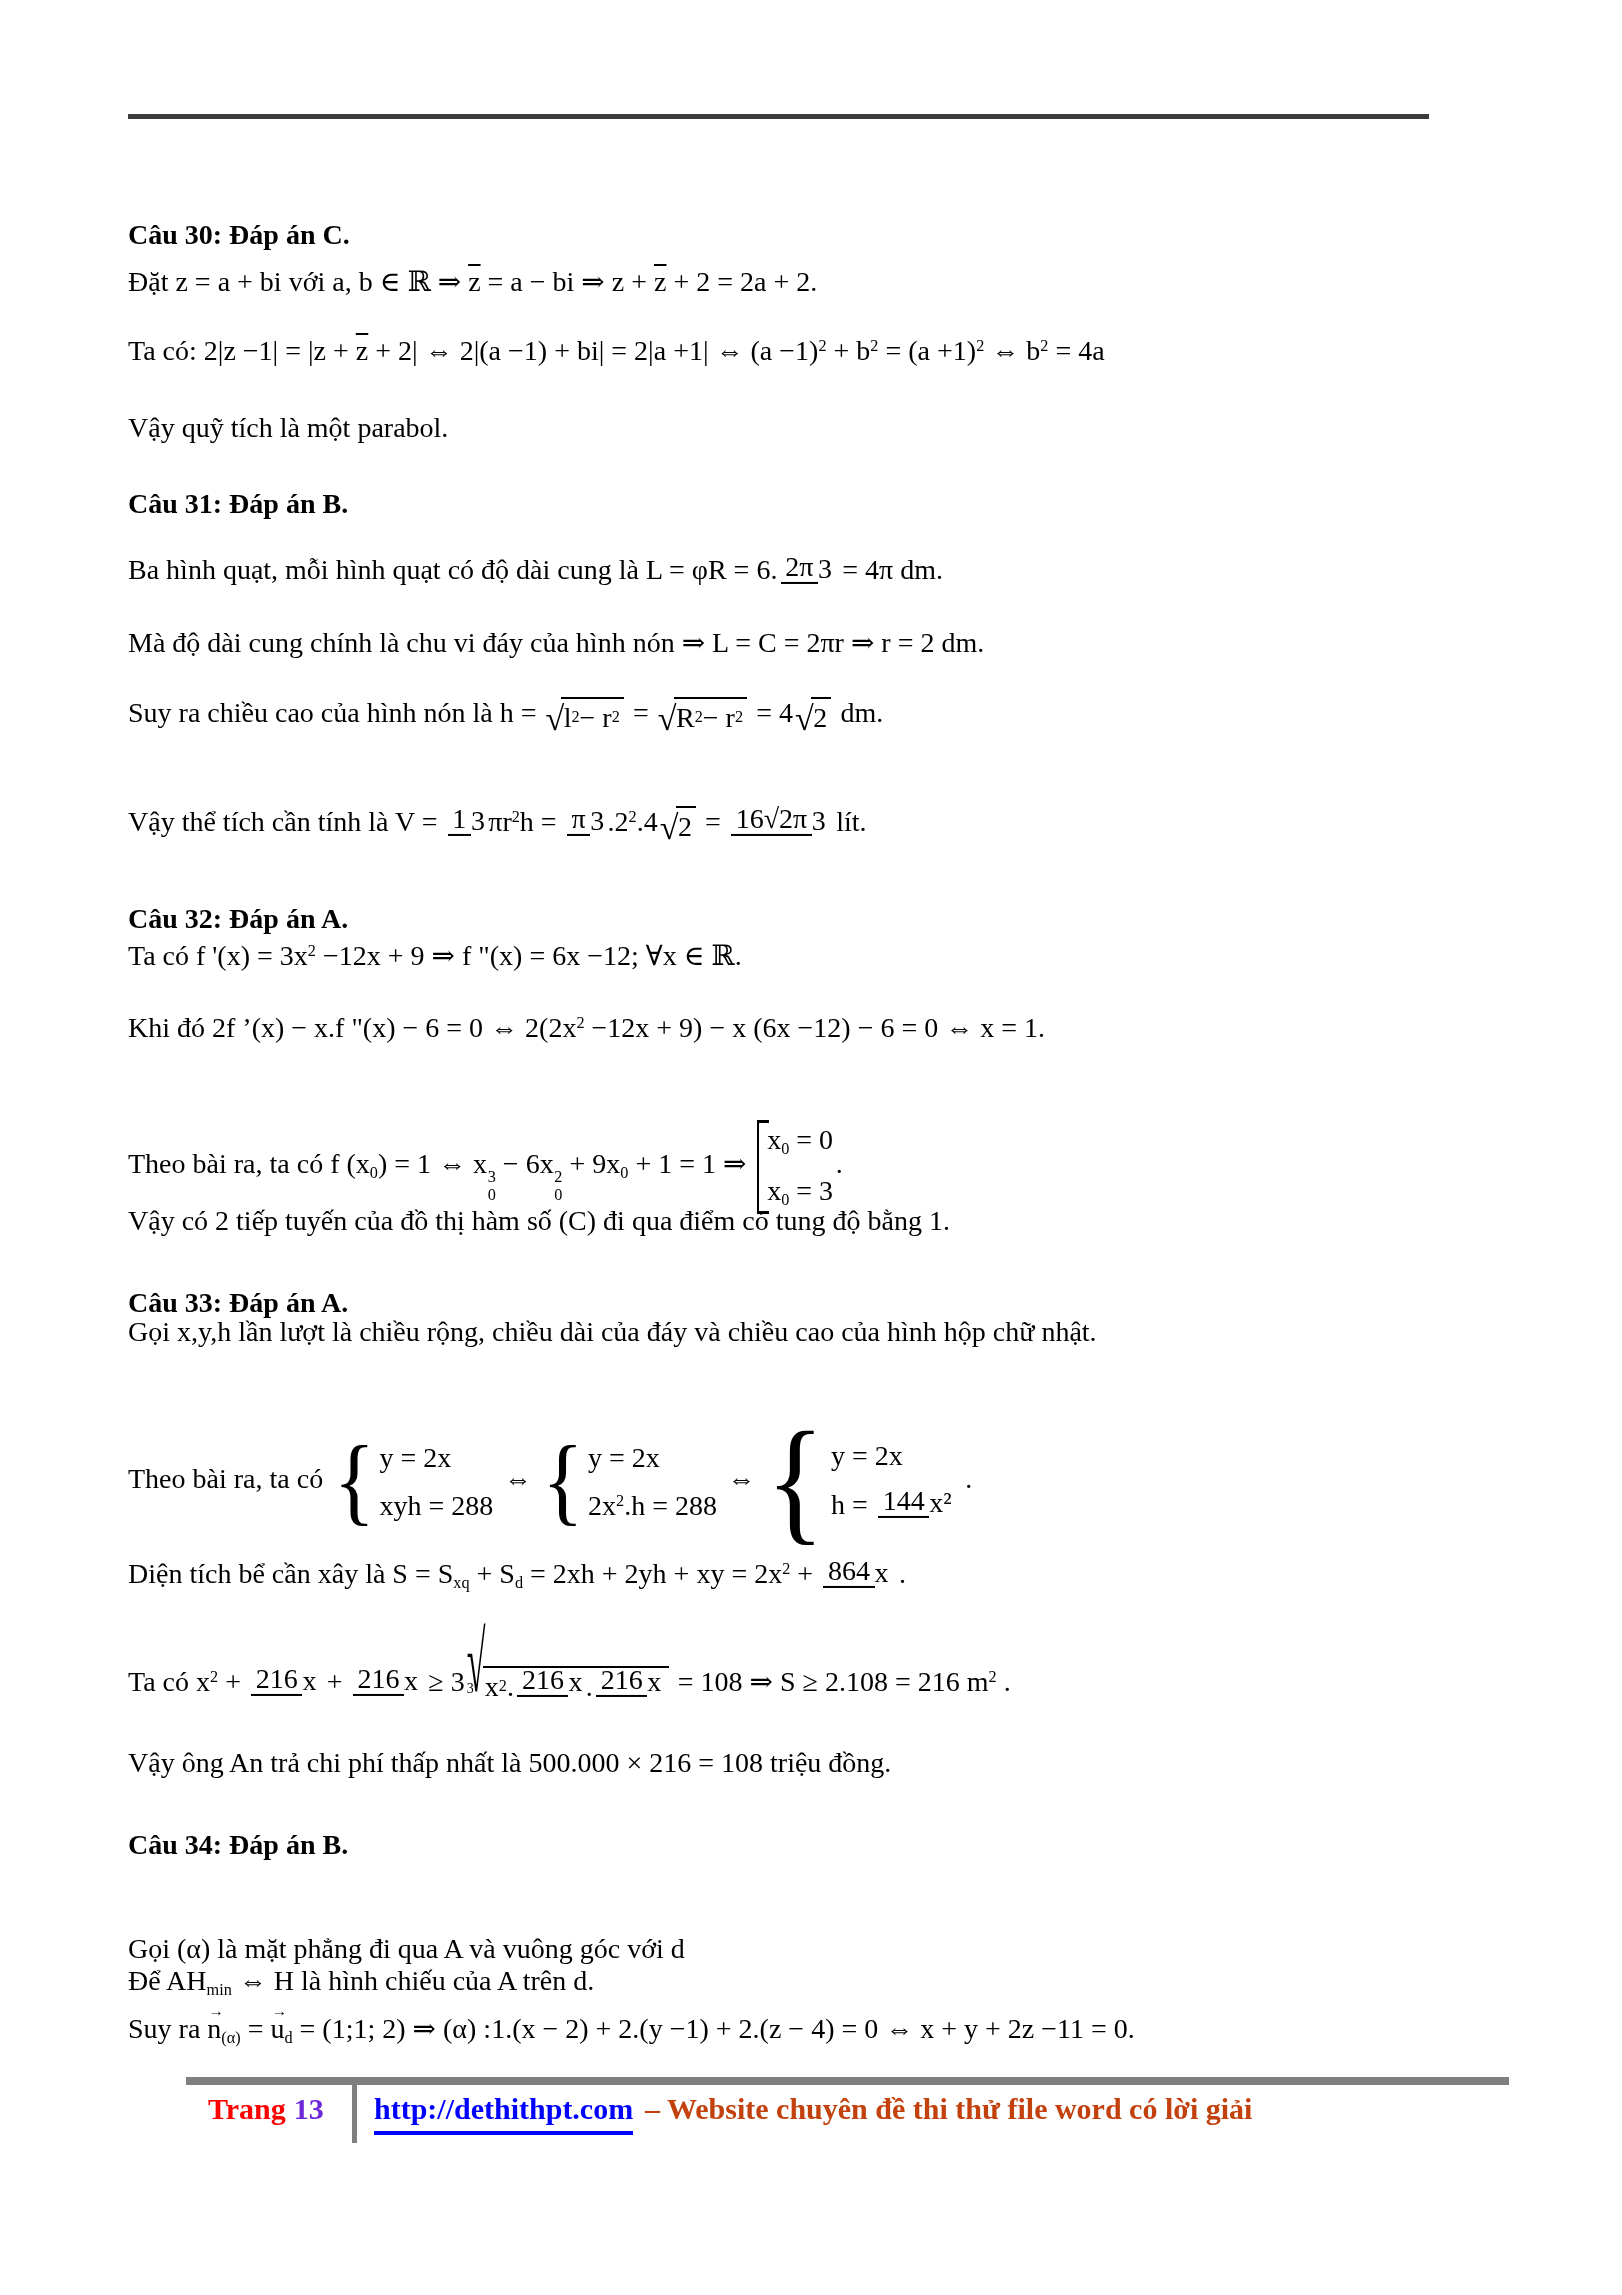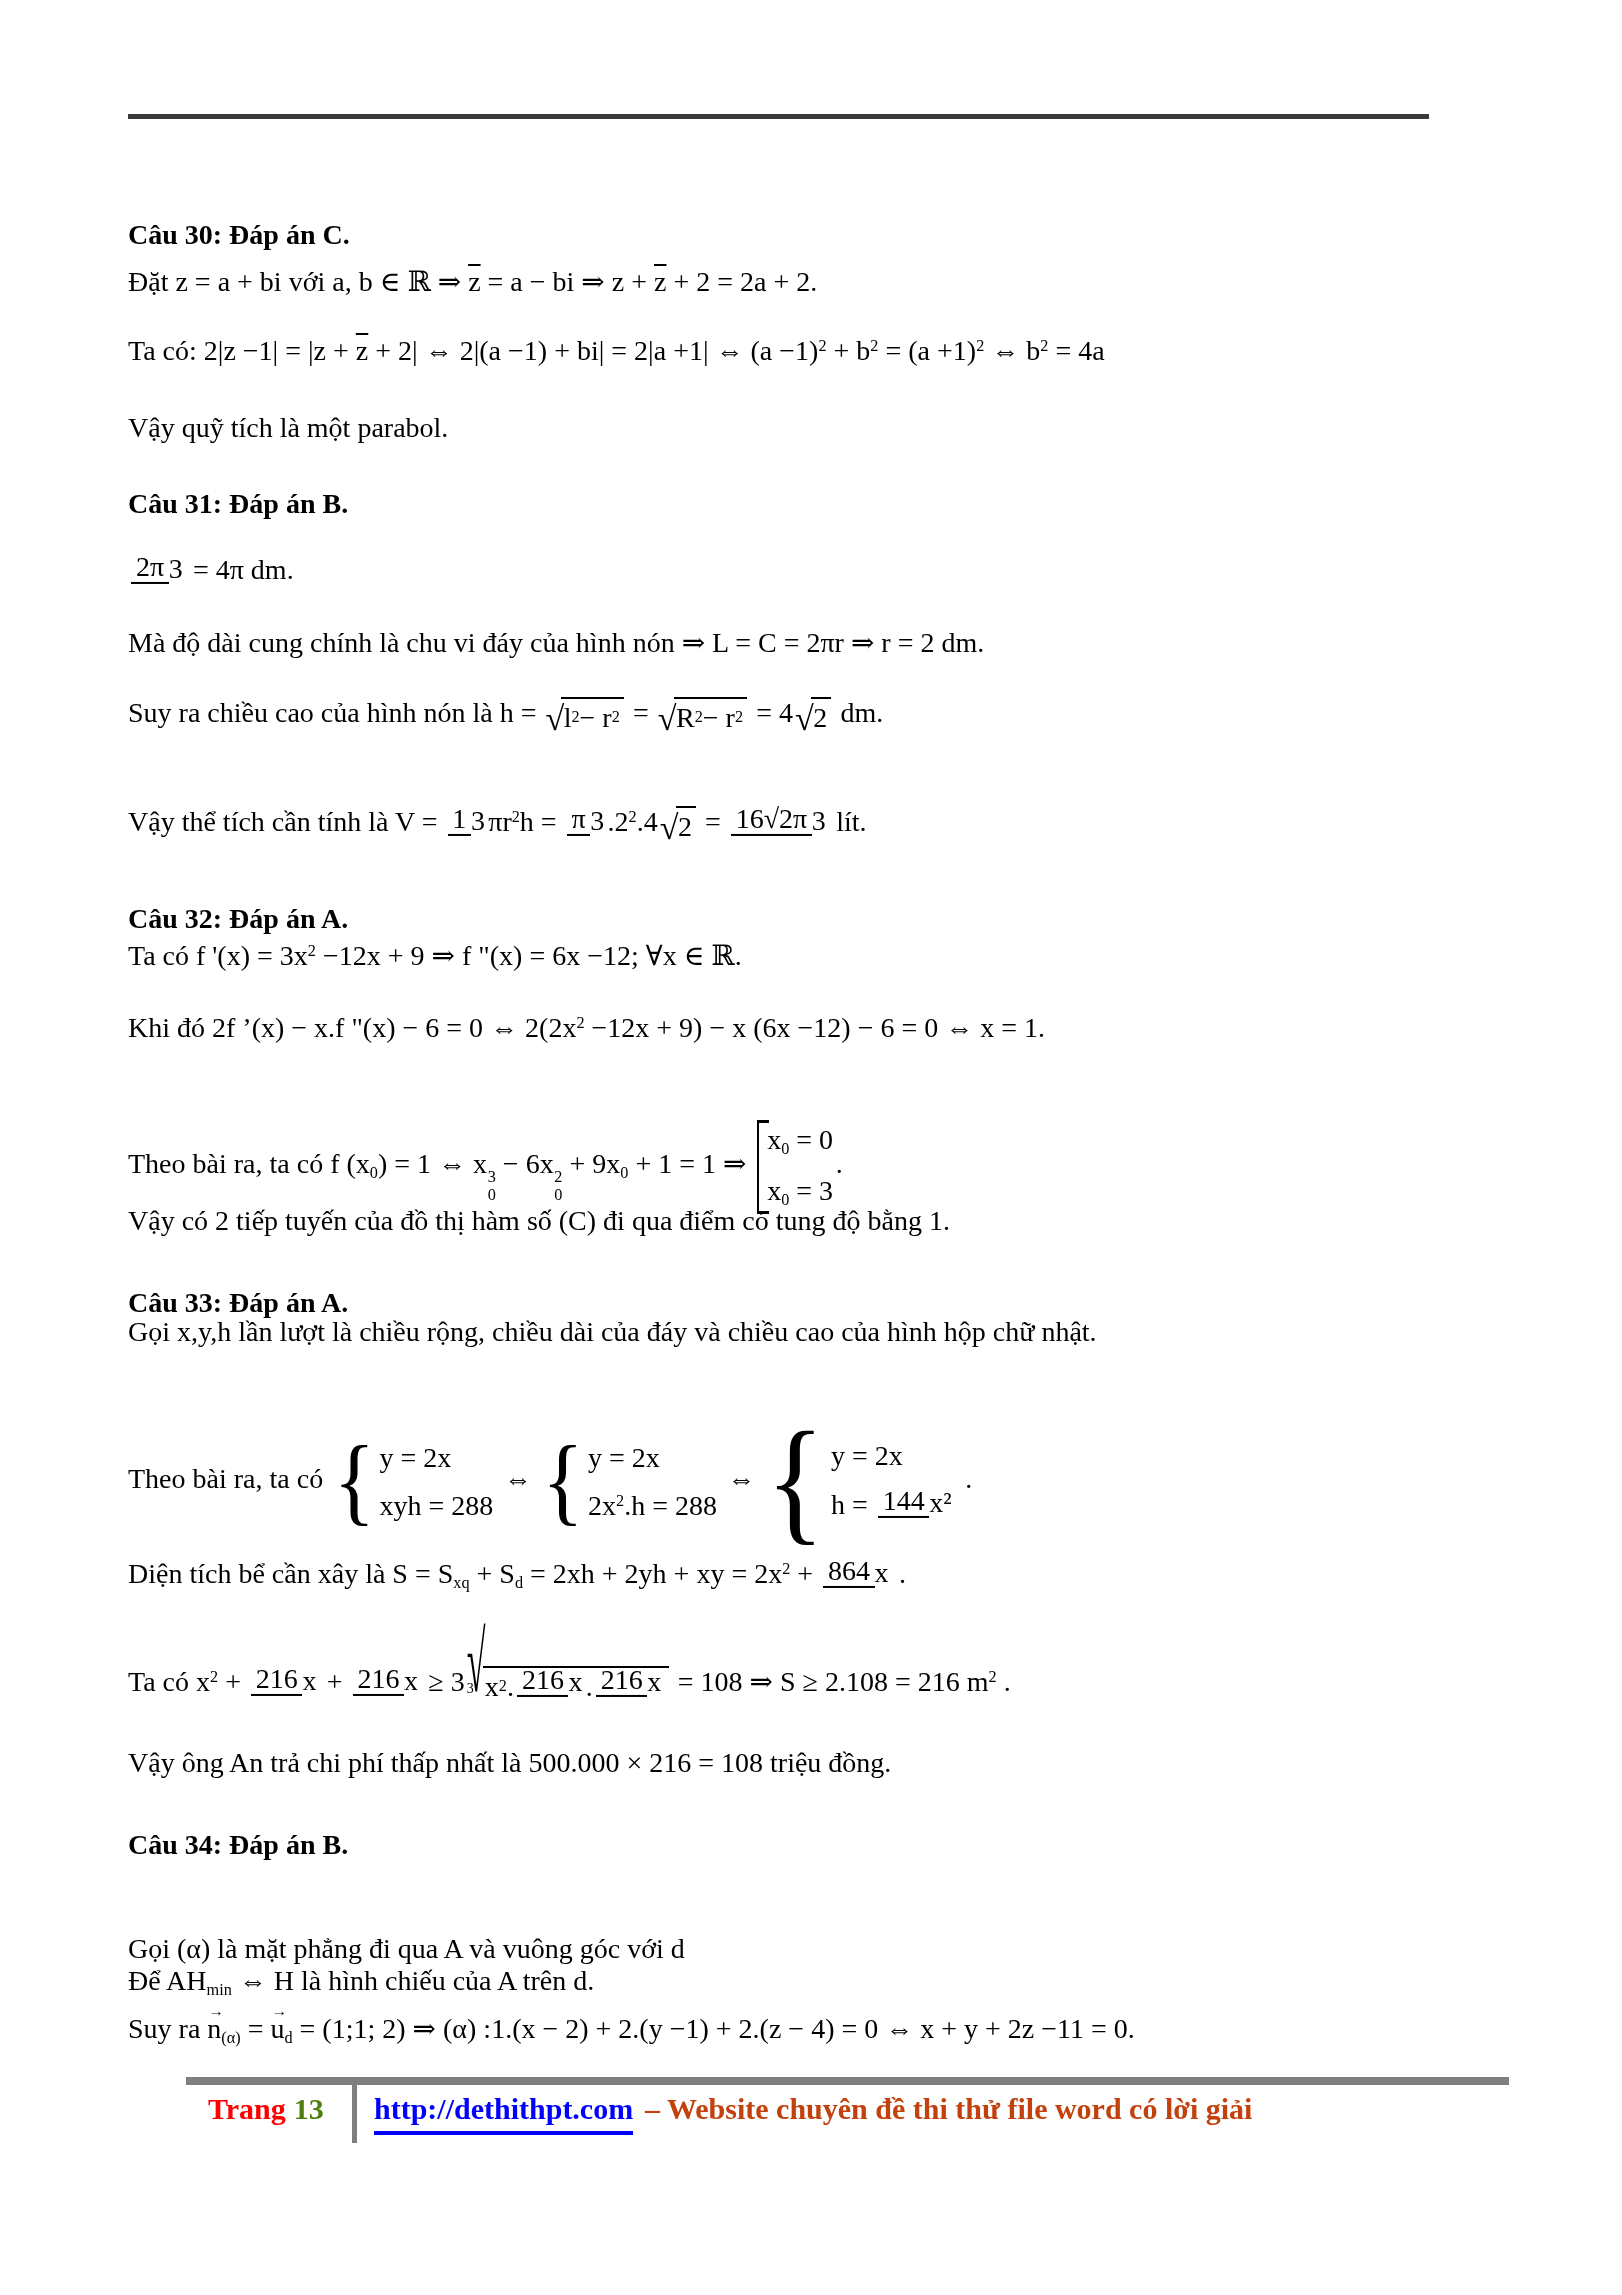--- a/index.html
+++ b/index.html
@@ -31,37 +31,37 @@
   .cases .rows{display:inline-flex;flex-direction:column;align-items:flex-start;row-gap:0.55em;}
   .alt{display:inline-flex;flex-direction:column;row-gap:0.55em;vertical-align:middle;border-left:2.6px solid #000;padding:0.12em 0.1em 0.12em 0.28em;position:relative;margin-left:3.9px;}
   .alt::before,.alt::after{content:"";position:absolute;left:0;width:0.35em;height:2.6px;background:#000;}
   .alt::before{top:0;}
   .alt::after{bottom:0;}
   
   .footer-bar{position:absolute;left:186px;top:2077px;width:1323px;height:7.9px;background:#7F7F7F;}
   .footer-divider{position:absolute;left:352px;top:2085px;width:4.6px;height:58px;background:#7F7F7F;}
   .fpage{position:absolute;left:208px;top:2091px;font-size:30px;font-weight:bold;white-space:nowrap;}
   .fpage .plabel{color:#FF0000;}
-  .fpage .pnum{color:#4d7c0f;margin-left:7.9px;}
+  .fpage .pnum{color:#6d28d9;margin-left:7.9px;}
   .fright{position:absolute;left:374px;top:2091px;font-size:30px;font-weight:bold;white-space:nowrap;}
   .flink{color:#0000FF;text-decoration:none;border-bottom:4.6px solid #0000FF;padding-bottom:6px;}
   .ftag{color:#c2410c;margin-left:11.8px;text-align:right;}
 </style>
 </head>
 <body>
 
 <div class="top-rule"></div>
 
 <div class="line heading" style="top:198px">Câu 30: Đáp án C.</div>
 <div class="line" style="top:265px"><span>Đặt z = a + bi với a, b ∈ ℝ ⇒ </span><span class="over">z</span><span> = a − bi ⇒ z + </span><span class="over">z</span><span> + 2 = 2a + 2.</span></div>
 <div class="line" style="top:334px"><span>Ta có: 2|z −1| = |z + </span><span class="over">z</span><span> + 2| ⇔ 2|(a −1) + bi| = 2|a +1| ⇔ (a −1)</span><span class="sup">2</span><span> + b</span><span class="sup">2</span><span> = (a +1)</span><span class="sup">2</span><span> ⇔ b</span><span class="sup">2</span><span> = 4a</span></div>
 <div class="line" style="top:411px"><span>Vậy quỹ tích là một parabol.</span></div>
 
 <div class="line heading" style="top:467px">Câu 31: Đáp án B.</div>
-<div class="line" style="top:553px"><span class="frac">
+<div class="line" style="top:553px"><span>Ba hình quạt, mỗi hình quạt có độ dài cung là L = φR = 6.</span><span class="frac">
       <span class="num">2π</span>
       <span class="den">3</span>
     </span><span> = 4π dm.</span></div>
 <div class="line" style="top:626px"><span>Mà độ dài cung chính là chu vi đáy của hình nón ⇒ L = C = 2πr ⇒ r = 2 dm.</span></div>
 <div class="line" style="top:696px"><span>Suy ra chiều cao của hình nón là h = </span><span class="sqrt">
       <span class="surd">√</span>
       <span class="radbody">
         <span>l</span>
         <span class="sup">2</span>
         <span> − r</span>

